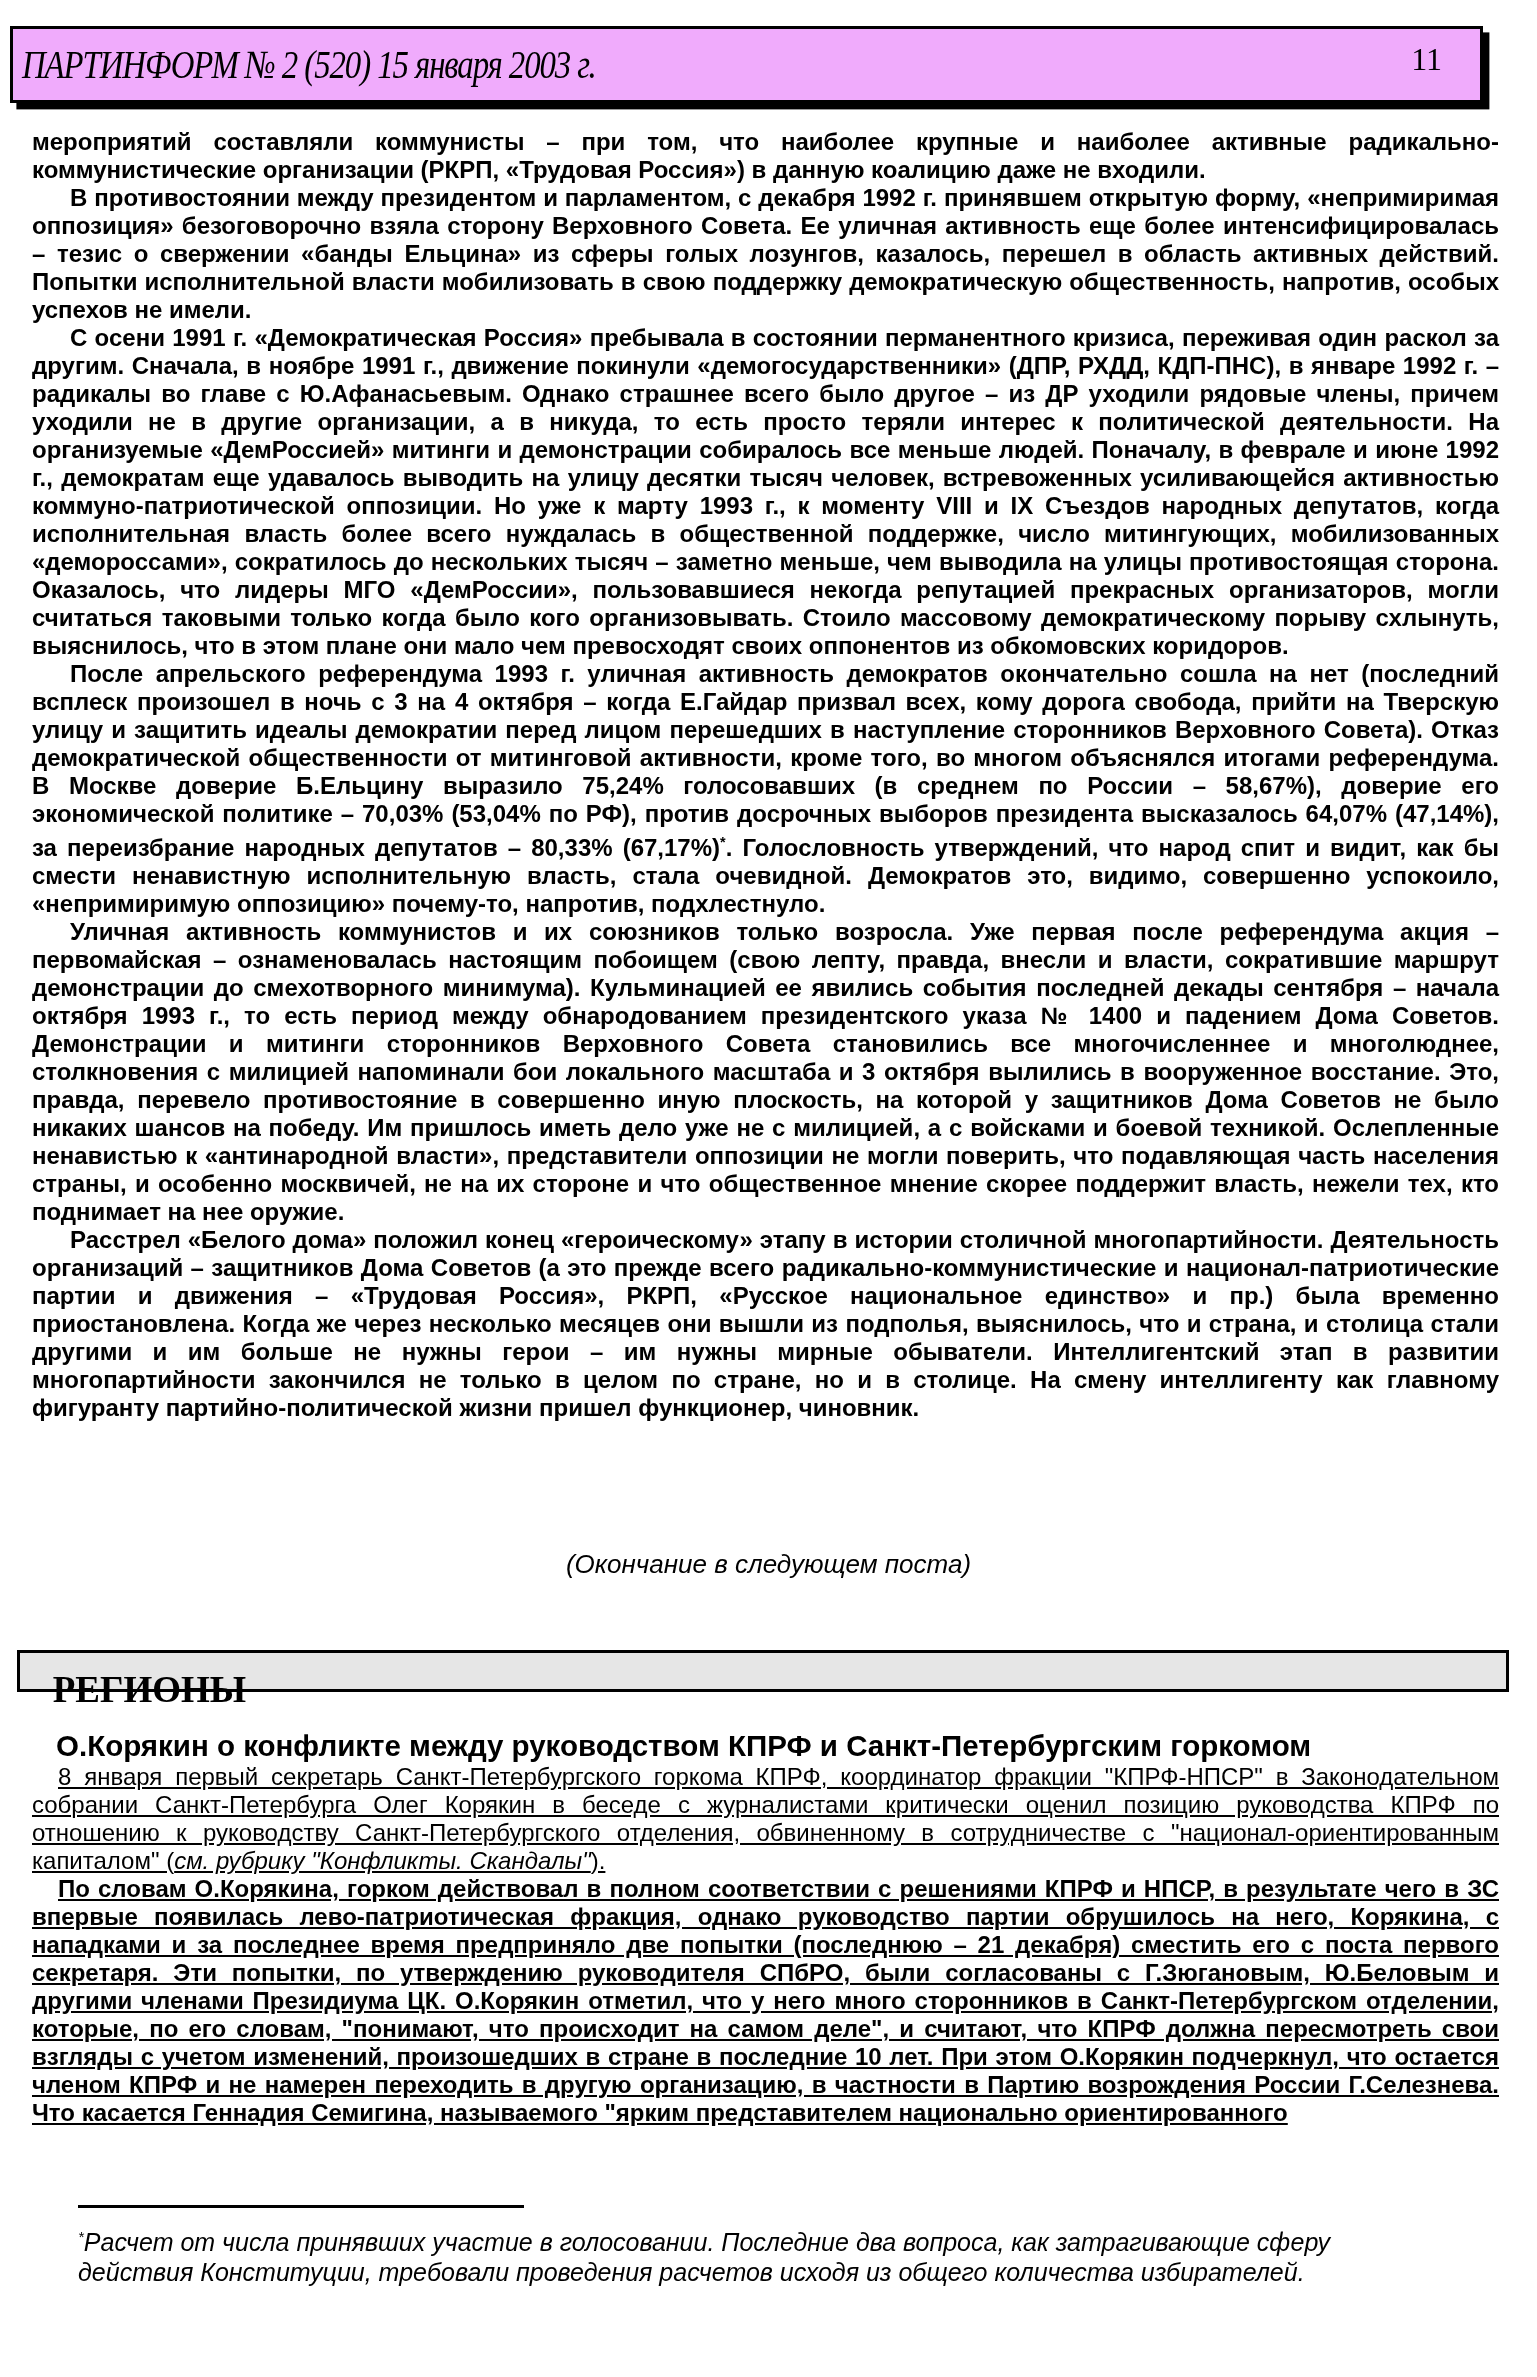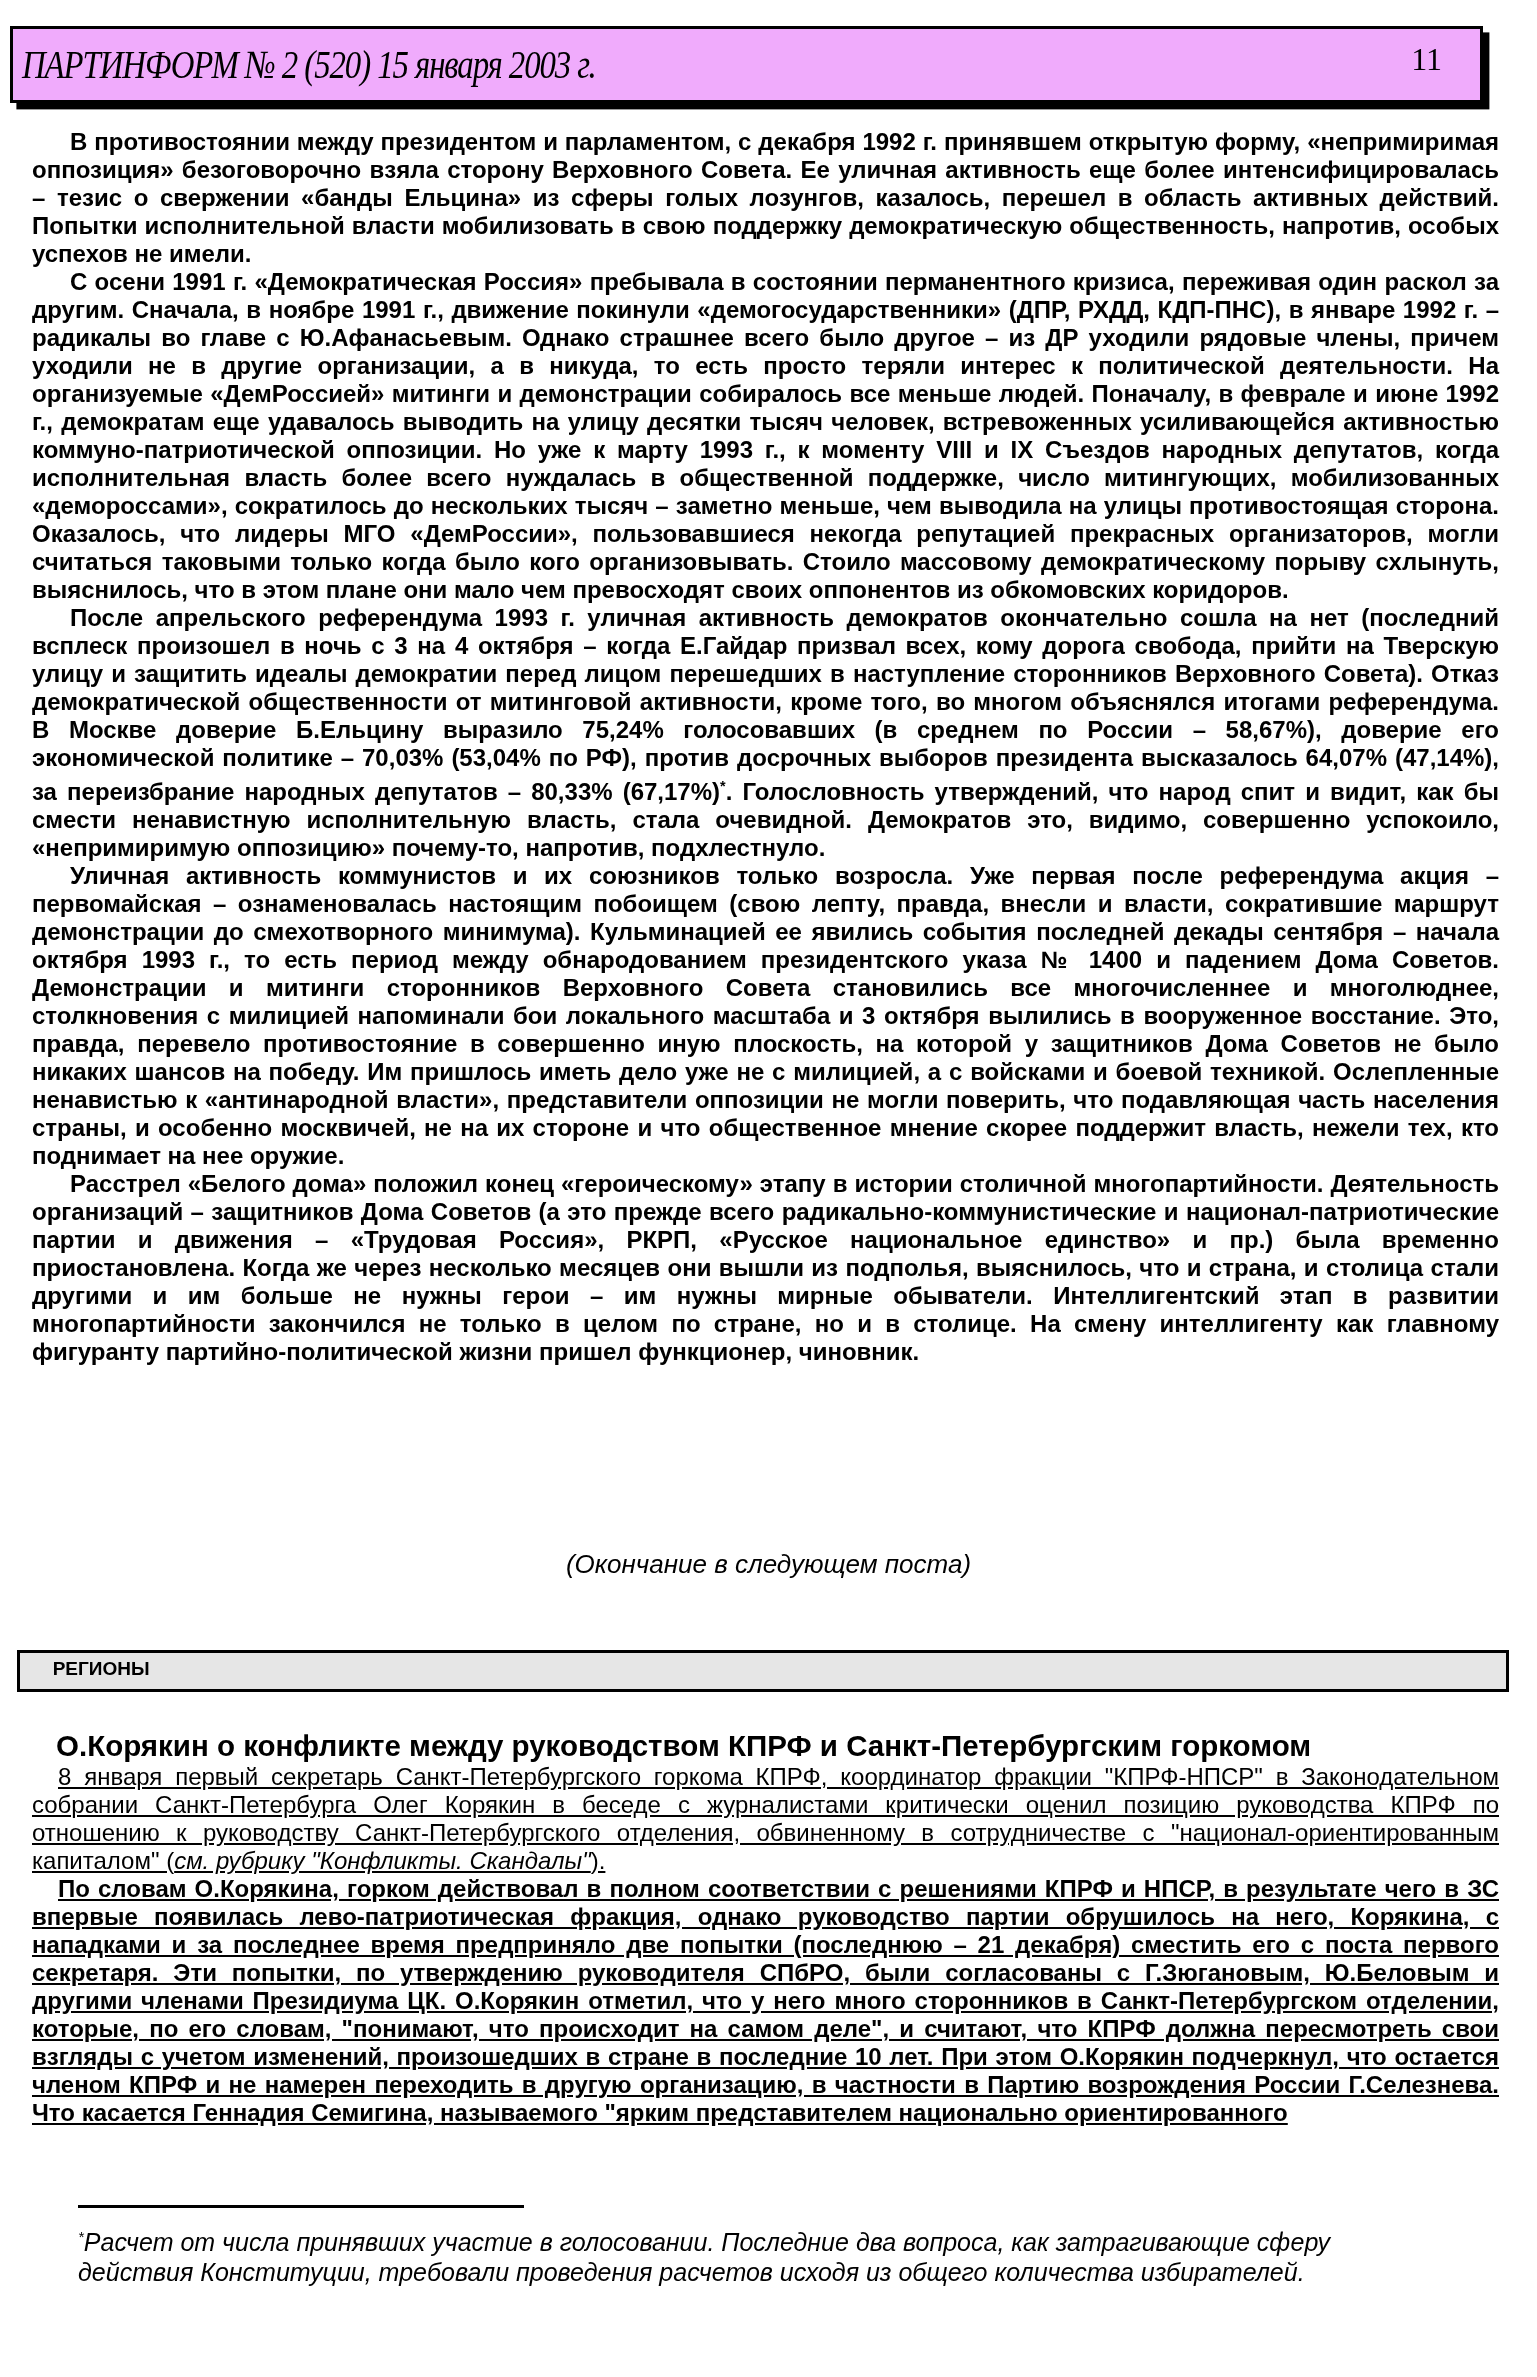--- a/index.html
+++ b/index.html
@@ -28,22 +28,22 @@
   .body-bold p.cont { text-indent: 0; }
   .continued {
     position: absolute; top: 1549px; left: 0; width: 1537px; text-align: center;
     font-family: "Liberation Sans", sans-serif; font-style: italic; font-size: 26px;
   }
   .section-bar {
     position: absolute; left: 16.7px; top: 1650px; width: 1492px; height: 42px;
     background: #e6e6e6; border: 3.2px solid #000; box-sizing: border-box;
   }
   .section-label {
-    position: absolute; left: 33px; top: 5px;
-    font-family: Liberation Sans, sans-serif; font-weight: bold; font-size: 19px;
+    position: absolute; left: 33px; top: 15px;
+    font-family: Liberation Serif, serif; font-weight: bold; font-size: 37px;
   }
   .article-title {
     position: absolute; left: 56px; top: 1729px;
     font-family: Liberation Sans, sans-serif; font-weight: bold; font-size: 29.5px;
     white-space: nowrap;
   }
   .article { top: 1763px; font-size: 24px; line-height: 28px; text-align: justify; text-decoration: underline; }
   .article p { margin: 0; text-indent: 26px; }
   .article p.b { font-weight: bold; }
   .footnote-rule {
@@ -57,20 +57,21 @@
 </style>
 </head>
 <body>
 
 <div class="header-box">
   <span class="header-title">ПАРТИНФОРМ № 2 (520) 15 января 2003 г.</span>
   <span class="header-page">11</span>
 </div>
 
 <div class="col body-bold">
+  <p class="cont">мероприятий составляли коммунисты – при том, что наиболее крупные и наиболее активные радикально-коммунистические организации (РКРП, «Трудовая Россия») в данную коалицию даже не входили.</p>
   <p>В противостоянии между президентом и парламентом, с декабря 1992 г. принявшем открытую форму, «непримиримая оппозиция» безоговорочно взяла сторону Верховного Совета. Ее уличная активность еще более интенсифицировалась – тезис о свержении «банды Ельцина» из сферы голых лозунгов, казалось, перешел в область активных действий. Попытки исполнительной власти мобилизовать в свою поддержку демократическую общественность, напротив, особых успехов не имели.</p>
   <p>С осени 1991 г. «Демократическая Россия» пребывала в состоянии перманентного кризиса, переживая один раскол за другим. Сначала, в ноябре 1991 г., движение покинули «демогосударственники» (ДПР, РХДД, КДП-ПНС), в январе 1992 г. – радикалы во главе с Ю.Афанасьевым. Однако страшнее всего было другое – из ДР уходили рядовые члены, причем уходили не в другие организации, а в никуда, то есть просто теряли интерес к политической деятельности. На организуемые «ДемРоссией» митинги и демонстрации собиралось все меньше людей. Поначалу, в феврале и июне 1992 г., демократам еще удавалось выводить на улицу десятки тысяч человек, встревоженных усиливающейся активностью коммуно-патриотической оппозиции. Но уже к марту 1993 г., к моменту VIII и IX Съездов народных депутатов, когда исполнительная власть более всего нуждалась в общественной поддержке, число митингующих, мобилизованных «демороссами», сократилось до нескольких тысяч – заметно меньше, чем выводила на улицы противостоящая сторона. Оказалось, что лидеры МГО «ДемРоссии», пользовавшиеся некогда репутацией прекрасных организаторов, могли считаться таковыми только когда было кого организовывать. Стоило массовому демократическому порыву схлынуть, выяснилось, что в этом плане они мало чем превосходят своих оппонентов из обкомовских коридоров.</p>
   <p><span>После апрельского референдума 1993 г. уличная активность демократов окончательно сошла на нет (последний всплеск произошел в ночь с 3 на 4 октября – когда Е.Гайдар призвал всех, кому дорога свобода, прийти на Тверскую улицу и защитить идеалы демократии перед лицом перешедших в наступление сторонников Верховного Совета). Отказ демократической общественности от митинговой активности, кроме того, во многом объяснялся итогами референдума. В Москве доверие Б.Ельцину выразило 75,24% голосовавших (в среднем по России – 58,67%), доверие его экономической политике – 70,03% (53,04% по РФ), против досрочных выборов президента высказалось 64,07% (47,14%), за переизбрание народных депутатов – 80,33% (67,17%)</span><sup>*</sup><span>. Голословность утверждений, что народ спит и видит, как бы смести ненавистную исполнительную власть, стала очевидной. Демократов это, видимо, совершенно успокоило, «непримиримую оппозицию» почему-то, напротив, подхлестнуло.</span></p>
   <p>Уличная активность коммунистов и их союзников только возросла. Уже первая после референдума акция – первомайская – ознаменовалась настоящим побоищем (свою лепту, правда, внесли и власти, сократившие маршрут демонстрации до смехотворного минимума). Кульминацией ее явились события последней декады сентября – начала октября 1993 г., то есть период между обнародованием президентского указа № 1400 и падением Дома Советов. Демонстрации и митинги сторонников Верховного Совета становились все многочисленнее и многолюднее, столкновения с милицией напоминали бои локального масштаба и 3 октября вылились в вооруженное восстание. Это, правда, перевело противостояние в совершенно иную плоскость, на которой у защитников Дома Советов не было никаких шансов на победу. Им пришлось иметь дело уже не с милицией, а с войсками и боевой техникой. Ослепленные ненавистью к «антинародной власти», представители оппозиции не могли поверить, что подавляющая часть населения страны, и особенно москвичей, не на их стороне и что общественное мнение скорее поддержит власть, нежели тех, кто поднимает на нее оружие.</p>
   <p>Расстрел «Белого дома» положил конец «героическому» этапу в истории столичной многопартийности. Деятельность организаций – защитников Дома Советов (а это прежде всего радикально-коммунистические и национал-патриотические партии и движения – «Трудовая Россия», РКРП, «Русское национальное единство» и пр.) была временно приостановлена. Когда же через несколько месяцев они вышли из подполья, выяснилось, что и страна, и столица стали другими и им больше не нужны герои – им нужны мирные обыватели. Интеллигентский этап в развитии многопартийности закончился не только в целом по стране, но и в столице. На смену интеллигенту как главному фигуранту партийно-политической жизни пришел функционер, чиновник.</p>
 </div>
 
 <div class="continued">(Окончание в следующем поста)</div>
 
 <div class="section-bar">

